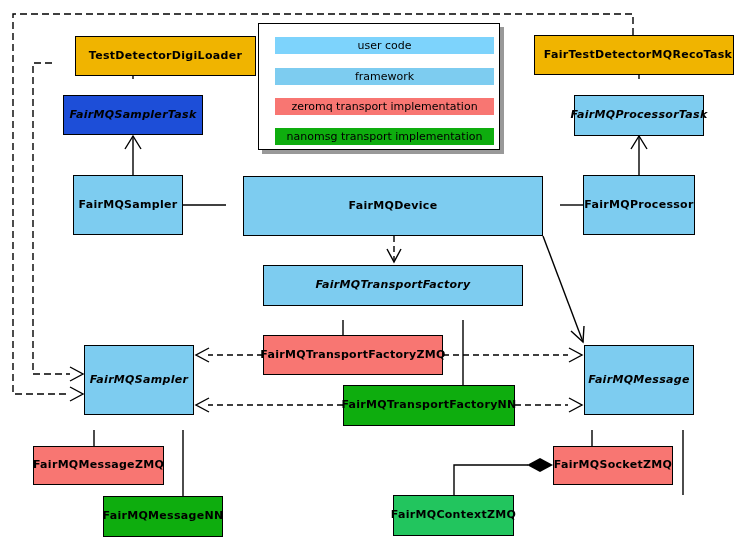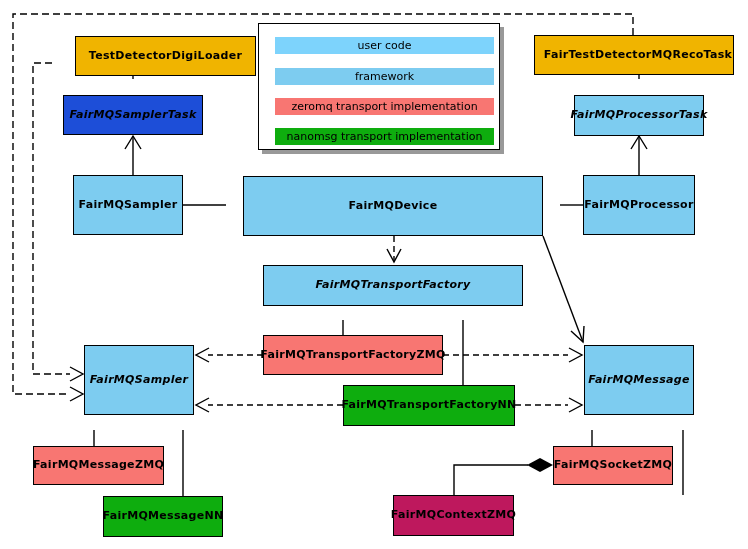--- a/index.html
+++ b/index.html
@@ -186,15 +186,15 @@
 
   <div class="node abstract" style="left: 584px; top: 345px; width: 110px; height: 70px; background-color: rgb(125, 204, 240);">FairMQMessage</div>
 
   <div class="node" style="left: 33px; top: 446px; width: 131px; height: 39px; background-color: rgb(248, 118, 114);">FairMQMessageZMQ</div>
 
   <div class="node" style="left: 103px; top: 496px; width: 120px; height: 41px; background-color: rgb(14, 173, 14);">FairMQMessageNN</div>
 
   <div class="node" style="left: 553px; top: 446px; width: 120px; height: 39px; background-color: rgb(248, 118, 114);">FairMQSocketZMQ</div>
 
 
-  <div class="node" style="left: 393px; top: 495px; width: 121px; height: 41px; background-color: #be185d;">FairMQContextZMQ</div>
+  <div class="node" style="left: 393px; top: 495px; width: 121px; height: 41px; background-color: #22c55e;">FairMQContextZMQ</div>
 
 </div>
 
 </body></html>

